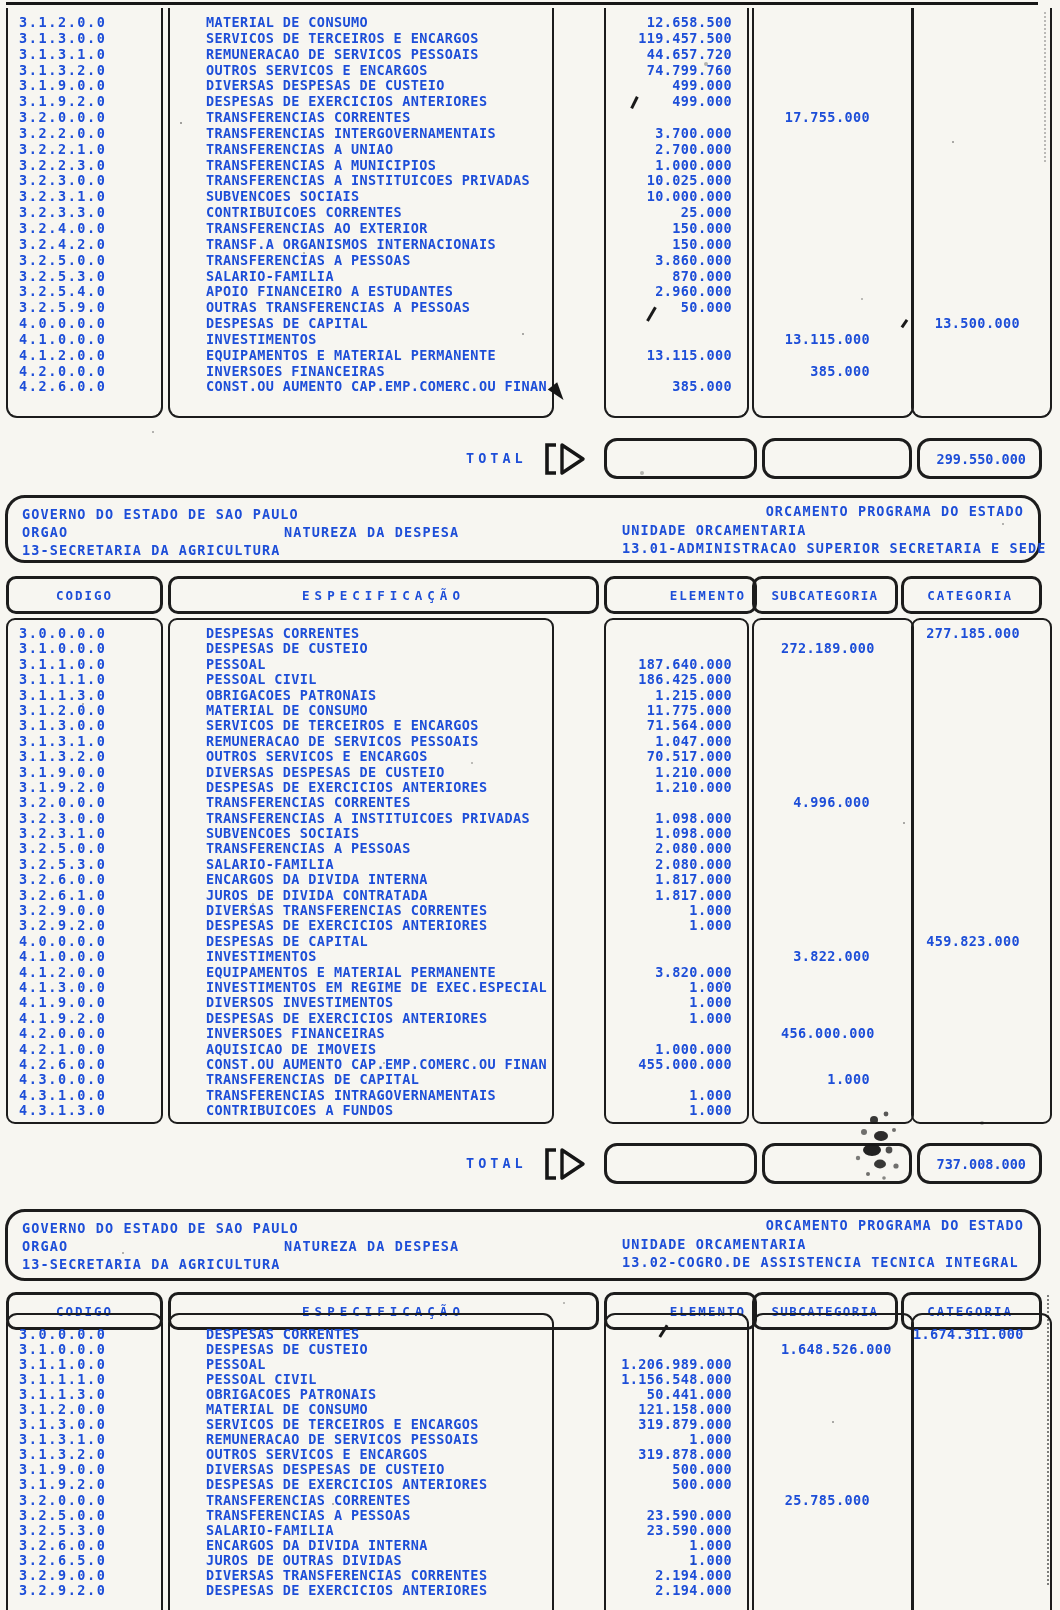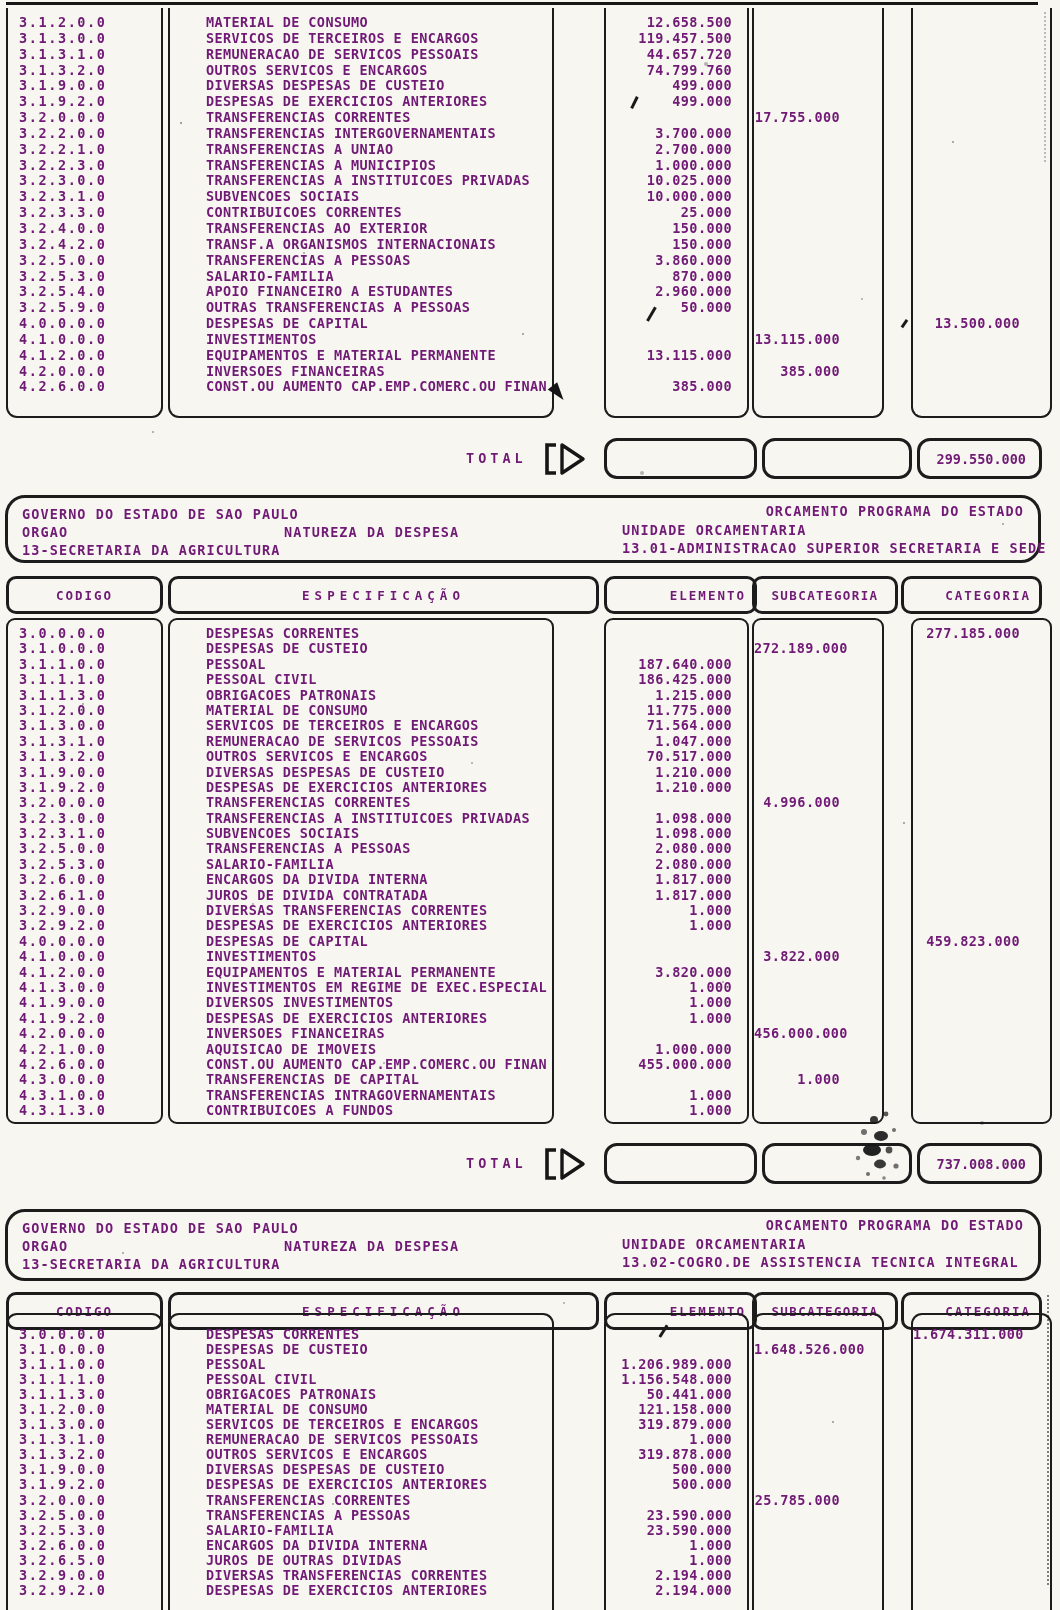--- a/index.html
+++ b/index.html
@@ -1,41 +1,41 @@
 <!DOCTYPE html>
 <html><head>
 <meta charset="utf-8">
 <style>
   html,body { margin:0; padding:0; background:#e9e7e1; }
   .page {
     position:relative; width:1060px; height:1610px; margin:0 auto;
     background:#f7f6f1; overflow:hidden;
     font-family:"DejaVu Sans Mono","Liberation Mono",monospace;
-    font-weight:bold; color:#701a75; font-size:13.5px;
+    font-weight:bold; color:#1d4ed8; font-size:13.5px;
   }
   .top-rule { position:absolute; left:6px; top:2px; width:1032px; height:3px; background:#171717; }
 
   
   .sec { position:absolute; left:0; width:1060px; }
   #sec-t1 { top:8px;    height:410px; --pitch:15.85px; --padtop:7px; }
   #sec-t2 { top:618px;  height:506px; --pitch:15.4px;  --padtop:6px; }
   #sec-t3 { top:1313px; height:297px; --pitch:15.05px; --padtop:12px; }
 
   .col {
     position:absolute; top:0; bottom:0; box-sizing:border-box;
     border:2.4px solid #1c1c1c; border-radius:9px; overflow:hidden;
     padding-top:var(--padtop);
   }
   #sec-t1 .col { border-top:none; border-radius:0 0 11px 11px; }
   #sec-t3 .col { border-bottom:none; border-radius:11px 11px 0 0; }
 
   .col-code { left:6px;   width:157px; }
   .col-desc { left:168px; width:386px; }
   .col-elem { left:604px; width:145px; }
-  .col-sub  { left:752px; width:132px; }
+  .col-sub  { left:752px; width:162px;padding-left:27px; }
   .col-cat  { left:911px; width:141px; }
 
   .ln { height:var(--pitch); line-height:var(--pitch); white-space:pre; letter-spacing:0.4px; }
   .col-code .ln { padding-left:11px; letter-spacing:1.6px; }
   .col-desc .ln { padding-left:36px; }
   .col-elem .ln { text-align:right; padding-right:15px; }
   .col-sub  .ln { text-align:right; padding-right:42px; }
   .col-cat  .ln { text-align:right; padding-right:30px; }
 
   
@@ -44,21 +44,21 @@
   #ch-c { top:1292px; }
   .hbox {
     position:absolute; top:0; height:38px; box-sizing:border-box;
     border:3px solid #1c1c1c; border-radius:10px;
     display:flex; align-items:center; font-size:12.5px; letter-spacing:2px;
   }
   .hbox.h-code { left:6px;   width:157px; justify-content:center; }
   .hbox.h-desc { left:168px; width:431px; justify-content:center; letter-spacing:5px; }
   .hbox.h-elem { left:604px; width:153px; justify-content:flex-end; padding-right:8px; }
   .hbox.h-sub  { left:752px; width:146px; justify-content:center; letter-spacing:1.4px; }
-  .hbox.h-cat  { left:901px; width:141px; justify-content:flex-end; padding-right:8px; }
+  .hbox.h-cat  { left:901px; width:141px; justify-content:flex-end; padding-right:26px; }
 
   
   .orgbox {
     position:absolute; left:5px; width:1036px; height:68px; box-sizing:border-box;
     border:3px solid #1c1c1c; border-radius:20px; font-size:13.5px;
   }
   #org-b { top:495px; }
   #org-c { top:1209px; height:72px; }
   .orgbox span { position:absolute; white-space:pre; letter-spacing:1.1px; }
   .o-gov  { left:14px;  top:8px; }

